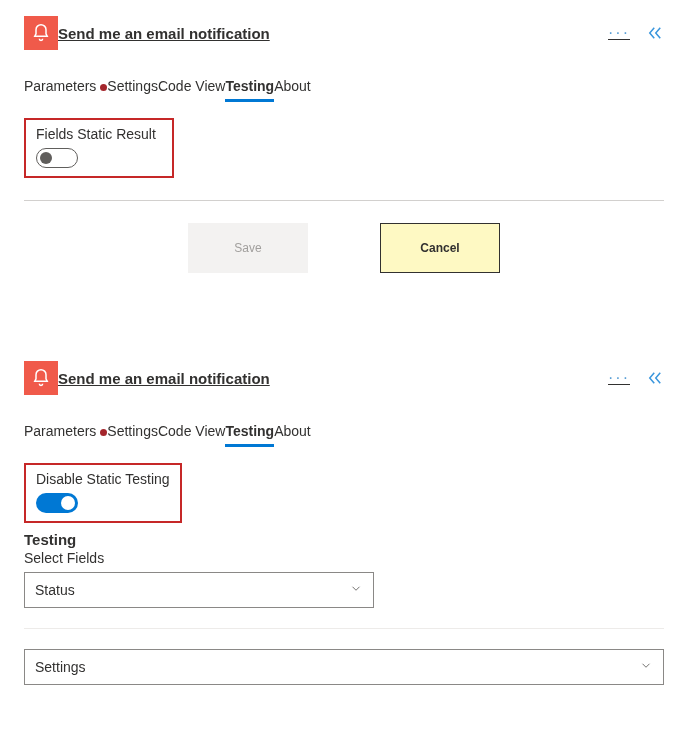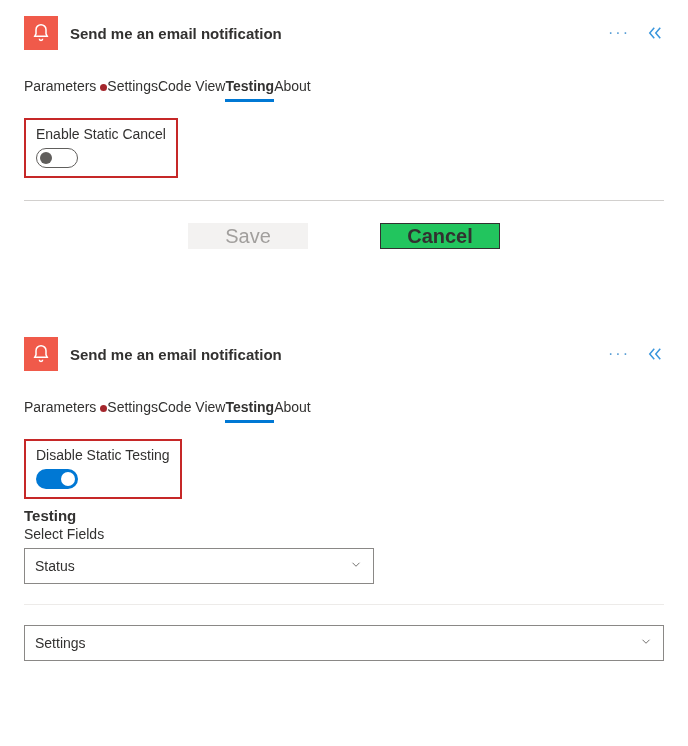--- a/index.html
+++ b/index.html
@@ -11,21 +11,21 @@
     color: #323130;
     background: #fff;
     width: 688px;
   }
   .panel {
     padding: 16px 24px 8px 24px;
   }
   .header-row {
     display: flex;
     align-items: center;
-    gap: 12px;
+    text-decoration: underline;
   }
   .icon-box {
     width: 34px;
     height: 34px;
     background: #f05a4a;
     display: flex;
     align-items: center;
     justify-content: center;
     color: #fff;
   }
@@ -118,34 +118,34 @@
     margin: 22px 0;
   }
   .btn-row {
     display: flex;
     justify-content: center;
     gap: 24px;
     margin: 8px 0 24px 0;
   }
   .btn {
     width: 120px;
-    height: 26px;
-    font-size: 20px;
+    height: 50px;
+    font-size: 12px;
     display: flex;
     align-items: center;
     justify-content: center;
     cursor: pointer;
   }
   .btn.save {
     background: #f3f2f1;
     color: #a19f9d;
     border: none;
   }
   .btn.cancel {
-    background: #22c55e;
+    background: #fef9c3;
     border: 1px solid #323130;
     color: #323130;
     font-weight: 600;
     margin-left: 48px;
   }
   .gap-between {
     height: 40px;
   }
   .section-heading {
     font-weight: 700;
@@ -208,21 +208,21 @@
 
   <div class="tabs">
     <div class="tab"><span>Parameters</span><span class="dot"></span></div>
     <div class="tab">Settings</div>
     <div class="tab">Code View</div>
     <div class="tab active">Testing</div>
     <div class="tab">About</div>
   </div>
 
   <div class="highlight-box">
-    <div class="toggle-label">Enable Static Cancel</div>
+    <div class="toggle-label">Fields Static Result</div>
     <div class="toggle off">
         <div class="knob"></div>
       </div>
   </div>
 
   <hr class="hr">
 
   <div class="btn-row">
     <div class="btn save">Save</div>
     <div class="btn cancel">Cancel</div>

